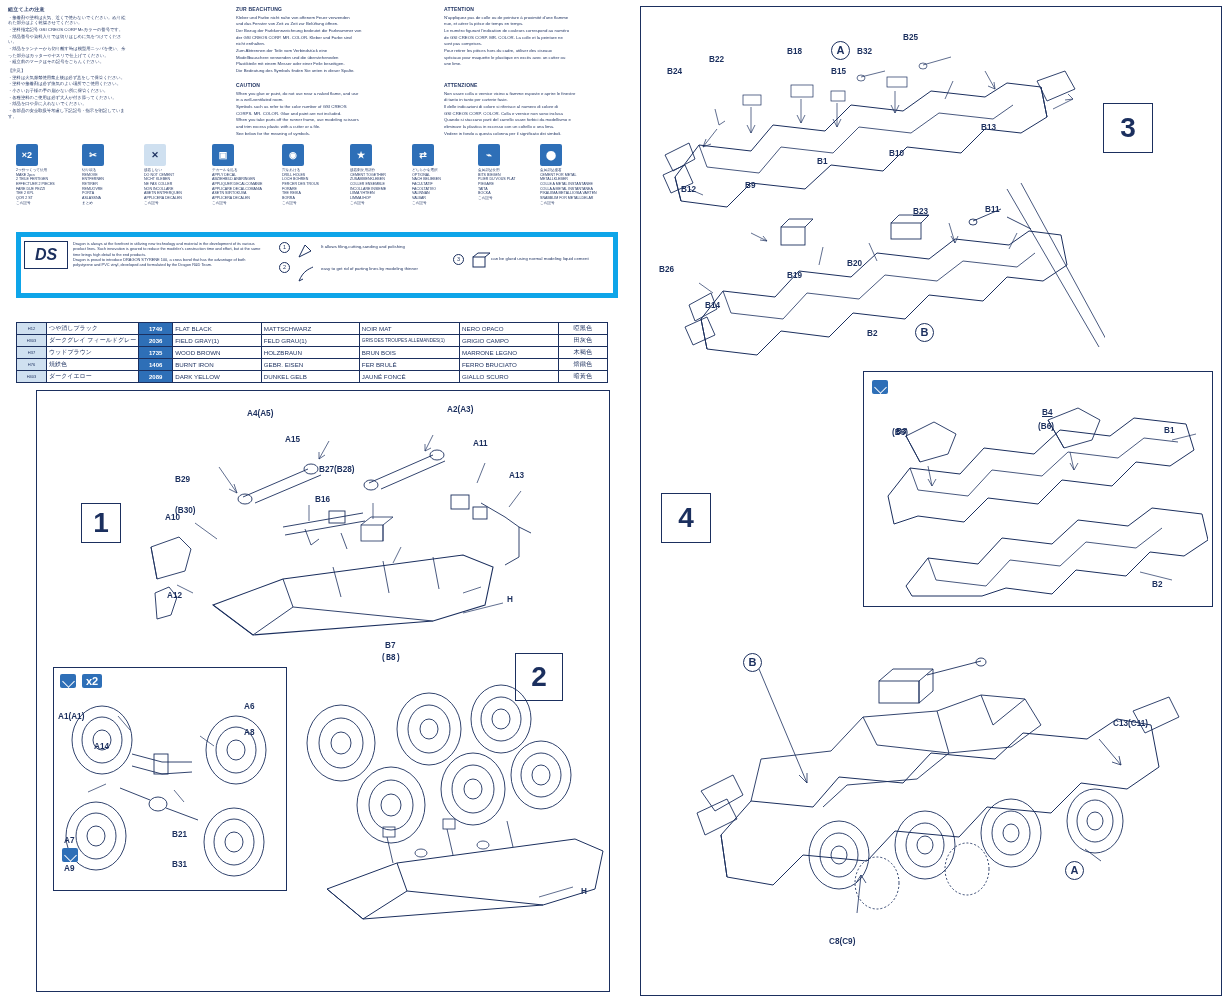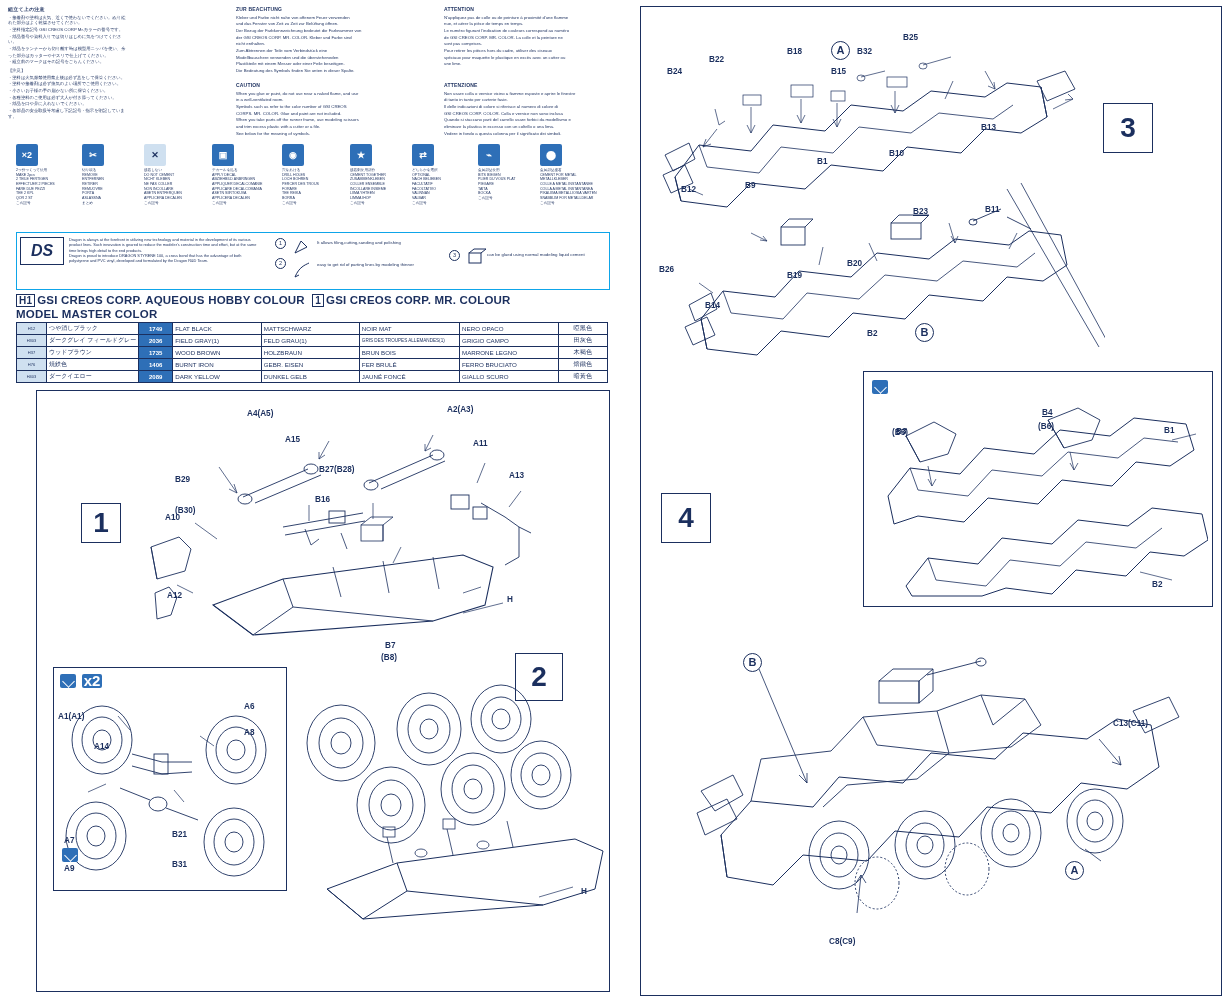--- a/index.html
+++ b/index.html
@@ -28,21 +28,21 @@
   #symbol-band{position:absolute;left:8px;top:138px;width:592px;height:78px;}
   .symcell{position:absolute;top:0;height:78px;}
   .symcell .icons{display:flex;gap:2px;}
   .symicon{width:22px;height:22px;background:#2e6fb7;border-radius:2px;position:relative;}
   .symicon.lt{background:#cfe0f0;}
   .symicon span{position:absolute;color:#fff;font-size:9px;left:50%;top:50%;transform:translate(-50%,-50%);font-weight:bold;}
   .symicon.lt span{color:#1b2f5e;}
   .symtext{font-size:3.6px;line-height:1.3;margin-top:2px;color:#1b2f5e;}
 
   
-  #ds-band{position:absolute;left:8px;top:226px;width:592px;height:56px;border:1px solid #0ea5e9;}
+  #ds-band{position:absolute;left:8px;top:226px;width:592px;height:56px;border:5px solid #0ea5e9;}
   #ds-logo{position:absolute;left:3px;top:4px;width:42px;height:26px;border:1px solid #1b2f5e;
            font-size:16px;font-weight:bold;font-style:italic;text-align:center;line-height:26px;color:#1b2f5e;}
   #ds-text{position:absolute;left:52px;top:4px;width:190px;font-size:3.9px;line-height:1.35;}
   .ds-step{position:absolute;font-size:4.4px;}
   .circnum{display:inline-block;width:9px;height:9px;border:1px solid #1b2f5e;border-radius:50%;
            text-align:center;line-height:9px;font-size:5.5px;vertical-align:middle;margin-right:3px;}
 
   
   #colour-head{position:absolute;left:8px;top:288px;width:592px;font-size:11.5px;font-weight:bold;letter-spacing:.2px;}
   #colour-head .mark{display:inline-block;border:1.4px solid #1b2f5e;padding:0 2px;font-size:10px;line-height:11px;margin-right:2px;}
@@ -69,21 +69,21 @@
   .partlabel{position:absolute;font-size:8.2px;font-weight:bold;color:#1b2f5e;white-space:nowrap;}
   .sub{position:absolute;border:1px solid #1b2f5e;background:#fff;}
 
   
   #right-col{position:absolute;left:640px;top:6px;width:580px;height:988px;border:1.4px solid #1b2f5e;}
 
   .icon-badge{position:absolute;width:16px;height:14px;background:#2e6fb7;border-radius:2px;}
   .icon-badge:after{content:"";position:absolute;left:4px;top:3px;width:8px;height:8px;
       border-left:1.4px solid #fff;border-bottom:1.4px solid #fff;transform:rotate(-45deg);}
   .x2-badge{position:absolute;width:20px;height:14px;background:#2e6fb7;border-radius:2px;color:#fff;
-      font-size:15px;font-weight:bold;text-align:center;line-height:14px;}
+      font-size:11px;font-weight:bold;text-align:center;line-height:14px;}
 
   svg{display:block;}
   .ln{stroke:#1b2f5e;fill:none;}
 </style>
 </head>
 <body>
 
 <div class="page">
 
   <div id="left-col">
@@ -312,25 +312,20 @@
       <svg class="abs" style="left:274px;top:26px;" width="22" height="22">
         <path class="ln" d="M4,18 C8,8 14,6 18,4"></path>
           <path class="ln" d="M4,18 L8,16"></path>
       </svg>
       <svg class="abs" style="left:448px;top:14px;" width="22" height="22">
         <rect class="ln" x="4" y="6" width="12" height="10"></rect>
           <path class="ln" d="M4,6 L9,2 L21,2 L16,6"></path>
       </svg>
     </div>
 
-    <div id="colour-head">
-      <span class="mark">H1</span><span>GSI CREOS CORP. AQUEOUS HOBBY COLOUR</span>
-      <span class="mark" style="margin-left:4px;">1</span><span>GSI CREOS CORP. MR. COLOUR</span>
-      <span class="line2">MODEL MASTER COLOR</span>
-    </div>
 
     <table id="paint-table">
       <tbody>
           <tr>
         <td class="c-code">H12</td>
         <td class="c-jp">つや消しブラック</td>
         <td class="c-num">1749</td>
         <td class="c-en">FLAT BLACK</td>
         <td class="c-de">MATTSCHWARZ</td>
         <td class="c-fr">NOIR MAT</td>
@@ -456,21 +451,21 @@
       <div class="partlabel" style="left:138px;top:115px;">(B30)</div>
       <div class="partlabel" style="left:282px;top:74px;">B27(B28)</div>
       <div class="partlabel" style="left:278px;top:104px;">B16</div>
       <div class="partlabel" style="left:128px;top:122px;">A10</div>
       <div class="partlabel" style="left:130px;top:200px;">A12</div>
       <div class="partlabel" style="left:470px;top:204px;">H</div>
 
       <div class="stepnum" style="left:478px;top:262px;width:46px;height:46px;line-height:46px;">2</div>
 
       <div class="partlabel" style="left:348px;top:250px;">B7</div>
-      <div class="partlabel" style="left:344px;top:262px;">(B8)</div>
+      <div class="partlabel" style="left:344px;top:262px;font-family:Liberation Mono, monospace;">(B8)</div>
 
       <div class="sub" style="left:16px;top:276px;width:232px;height:222px;">
         <div class="icon-badge" style="left:6px;top:6px;"></div>
         <div class="x2-badge" style="left:28px;top:6px;">x2</div>
 
         <svg class="abs" style="left:4px;top:22px;" width="226" height="196">
 
           <g stroke-width="0.9">
             <ellipse class="ln" cx="44" cy="50" rx="30" ry="34"></ellipse>
             <ellipse class="ln" cx="44" cy="50" rx="20" ry="23"></ellipse>

